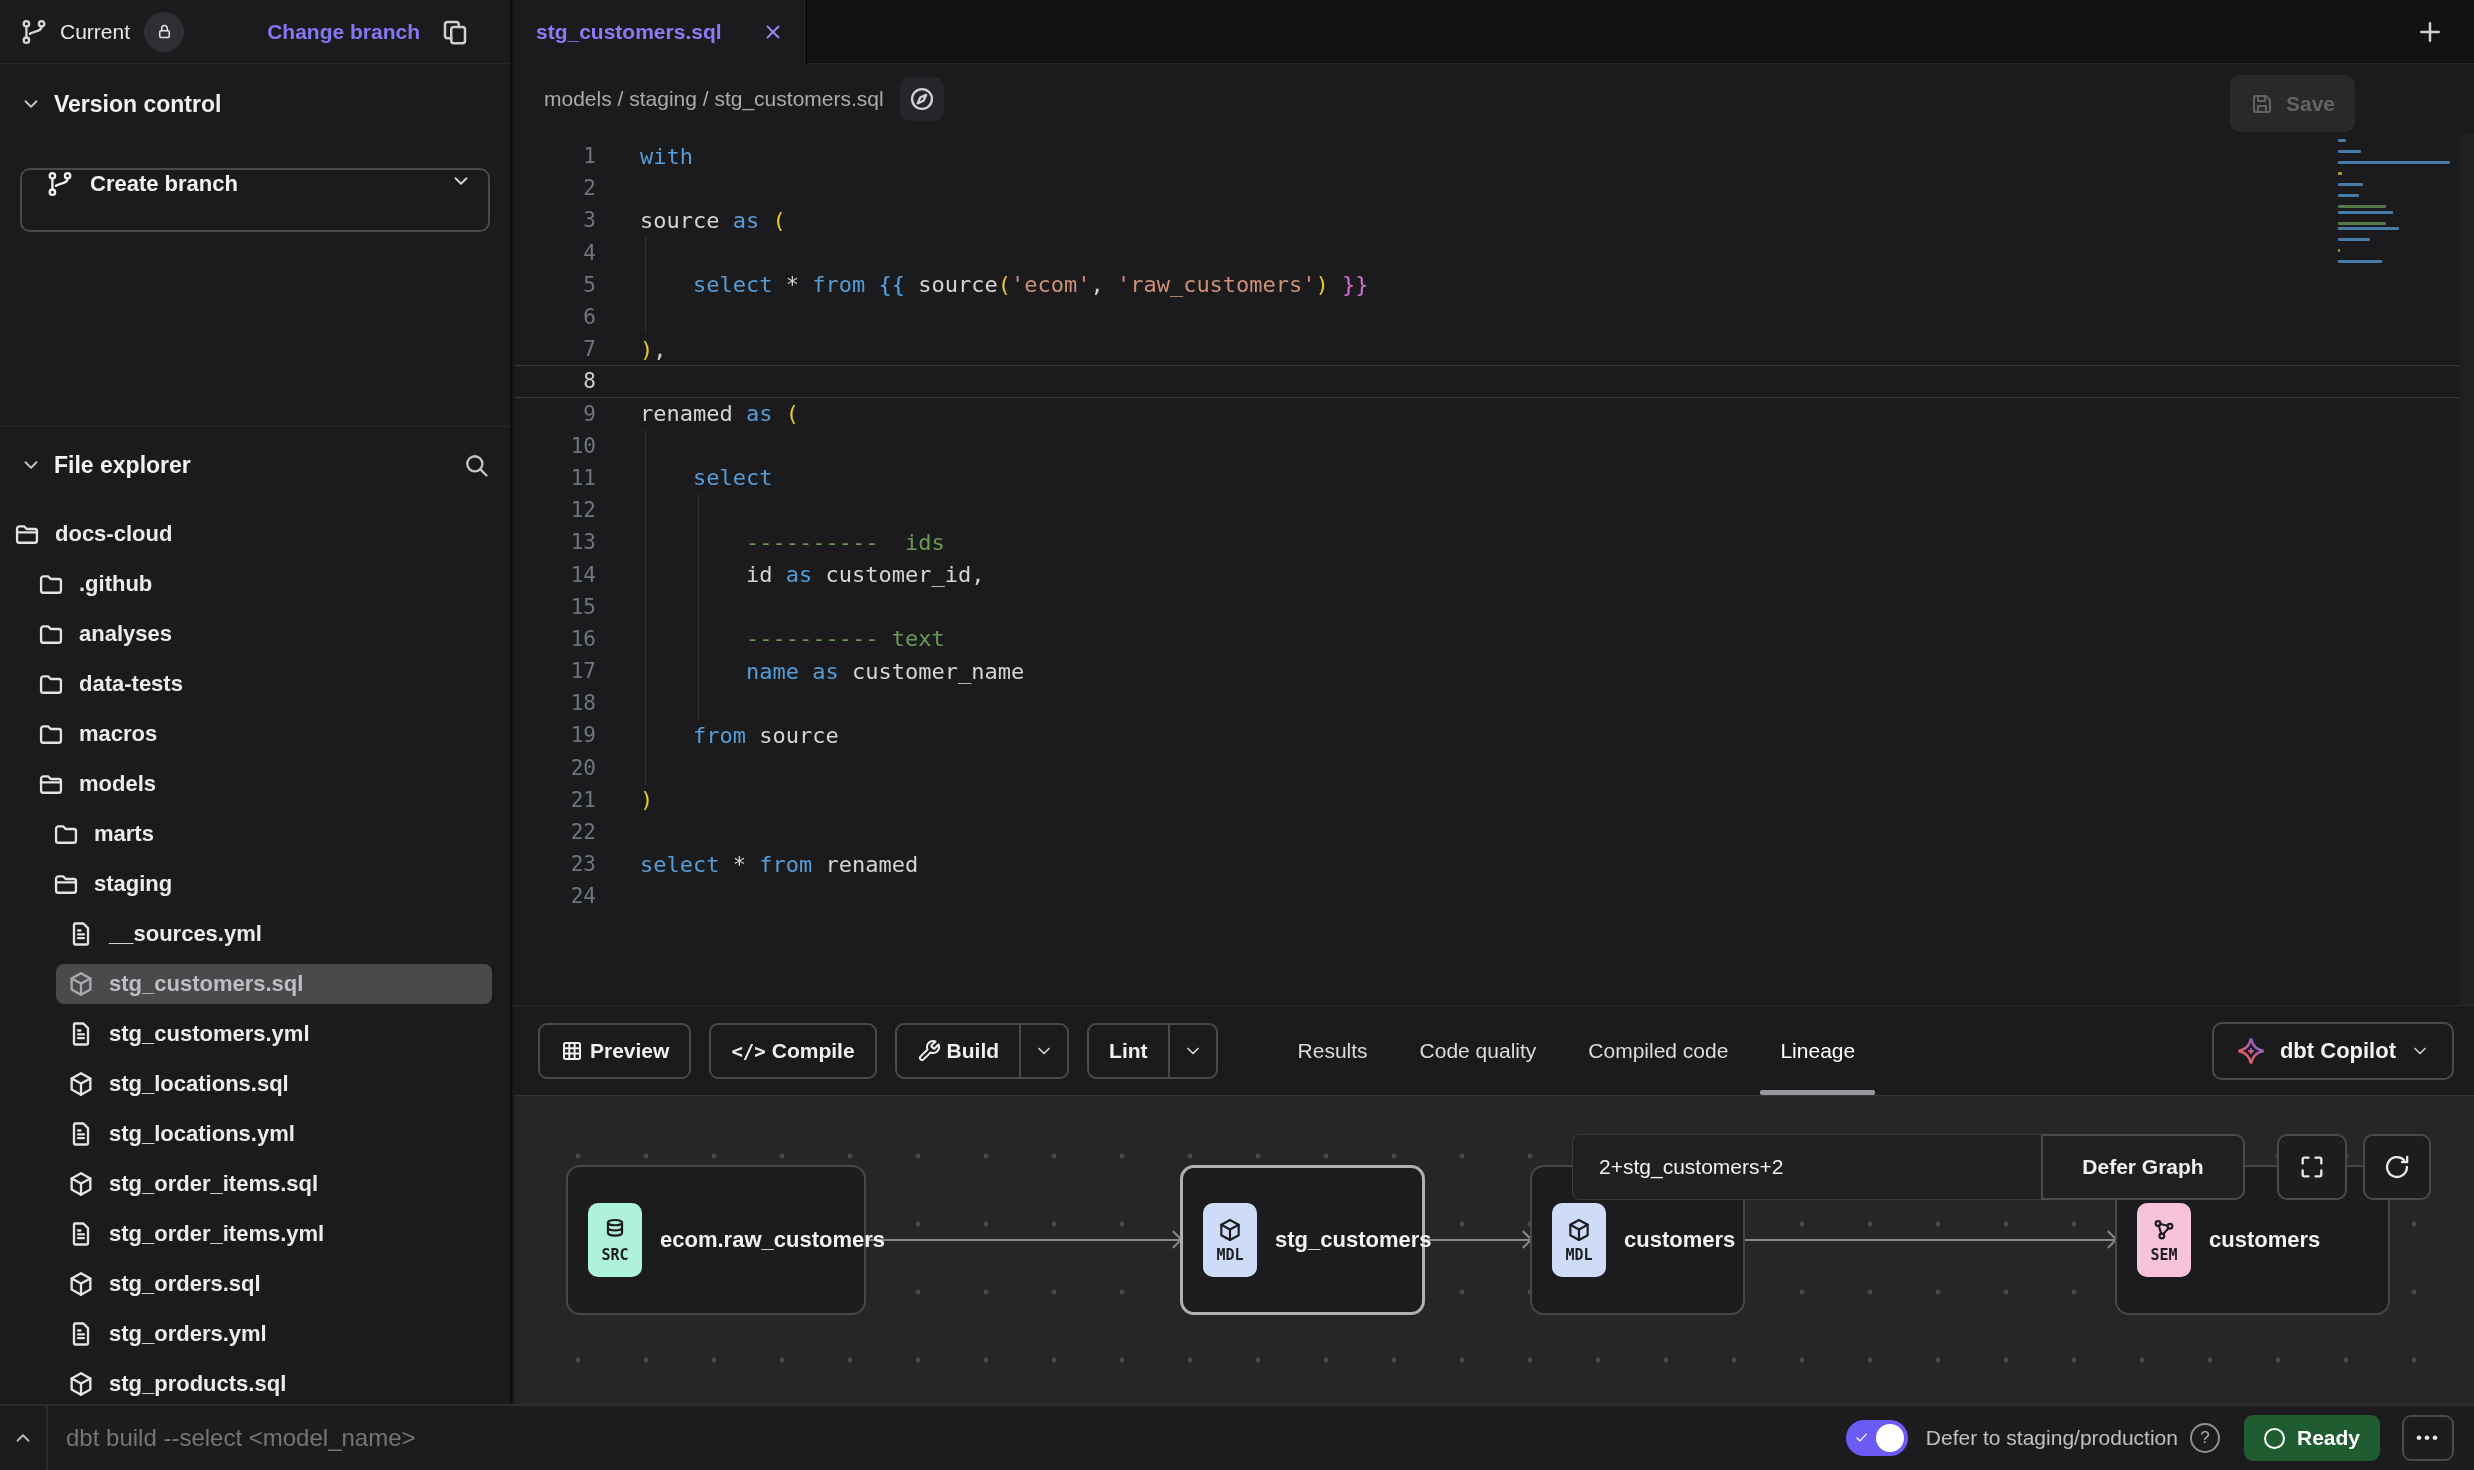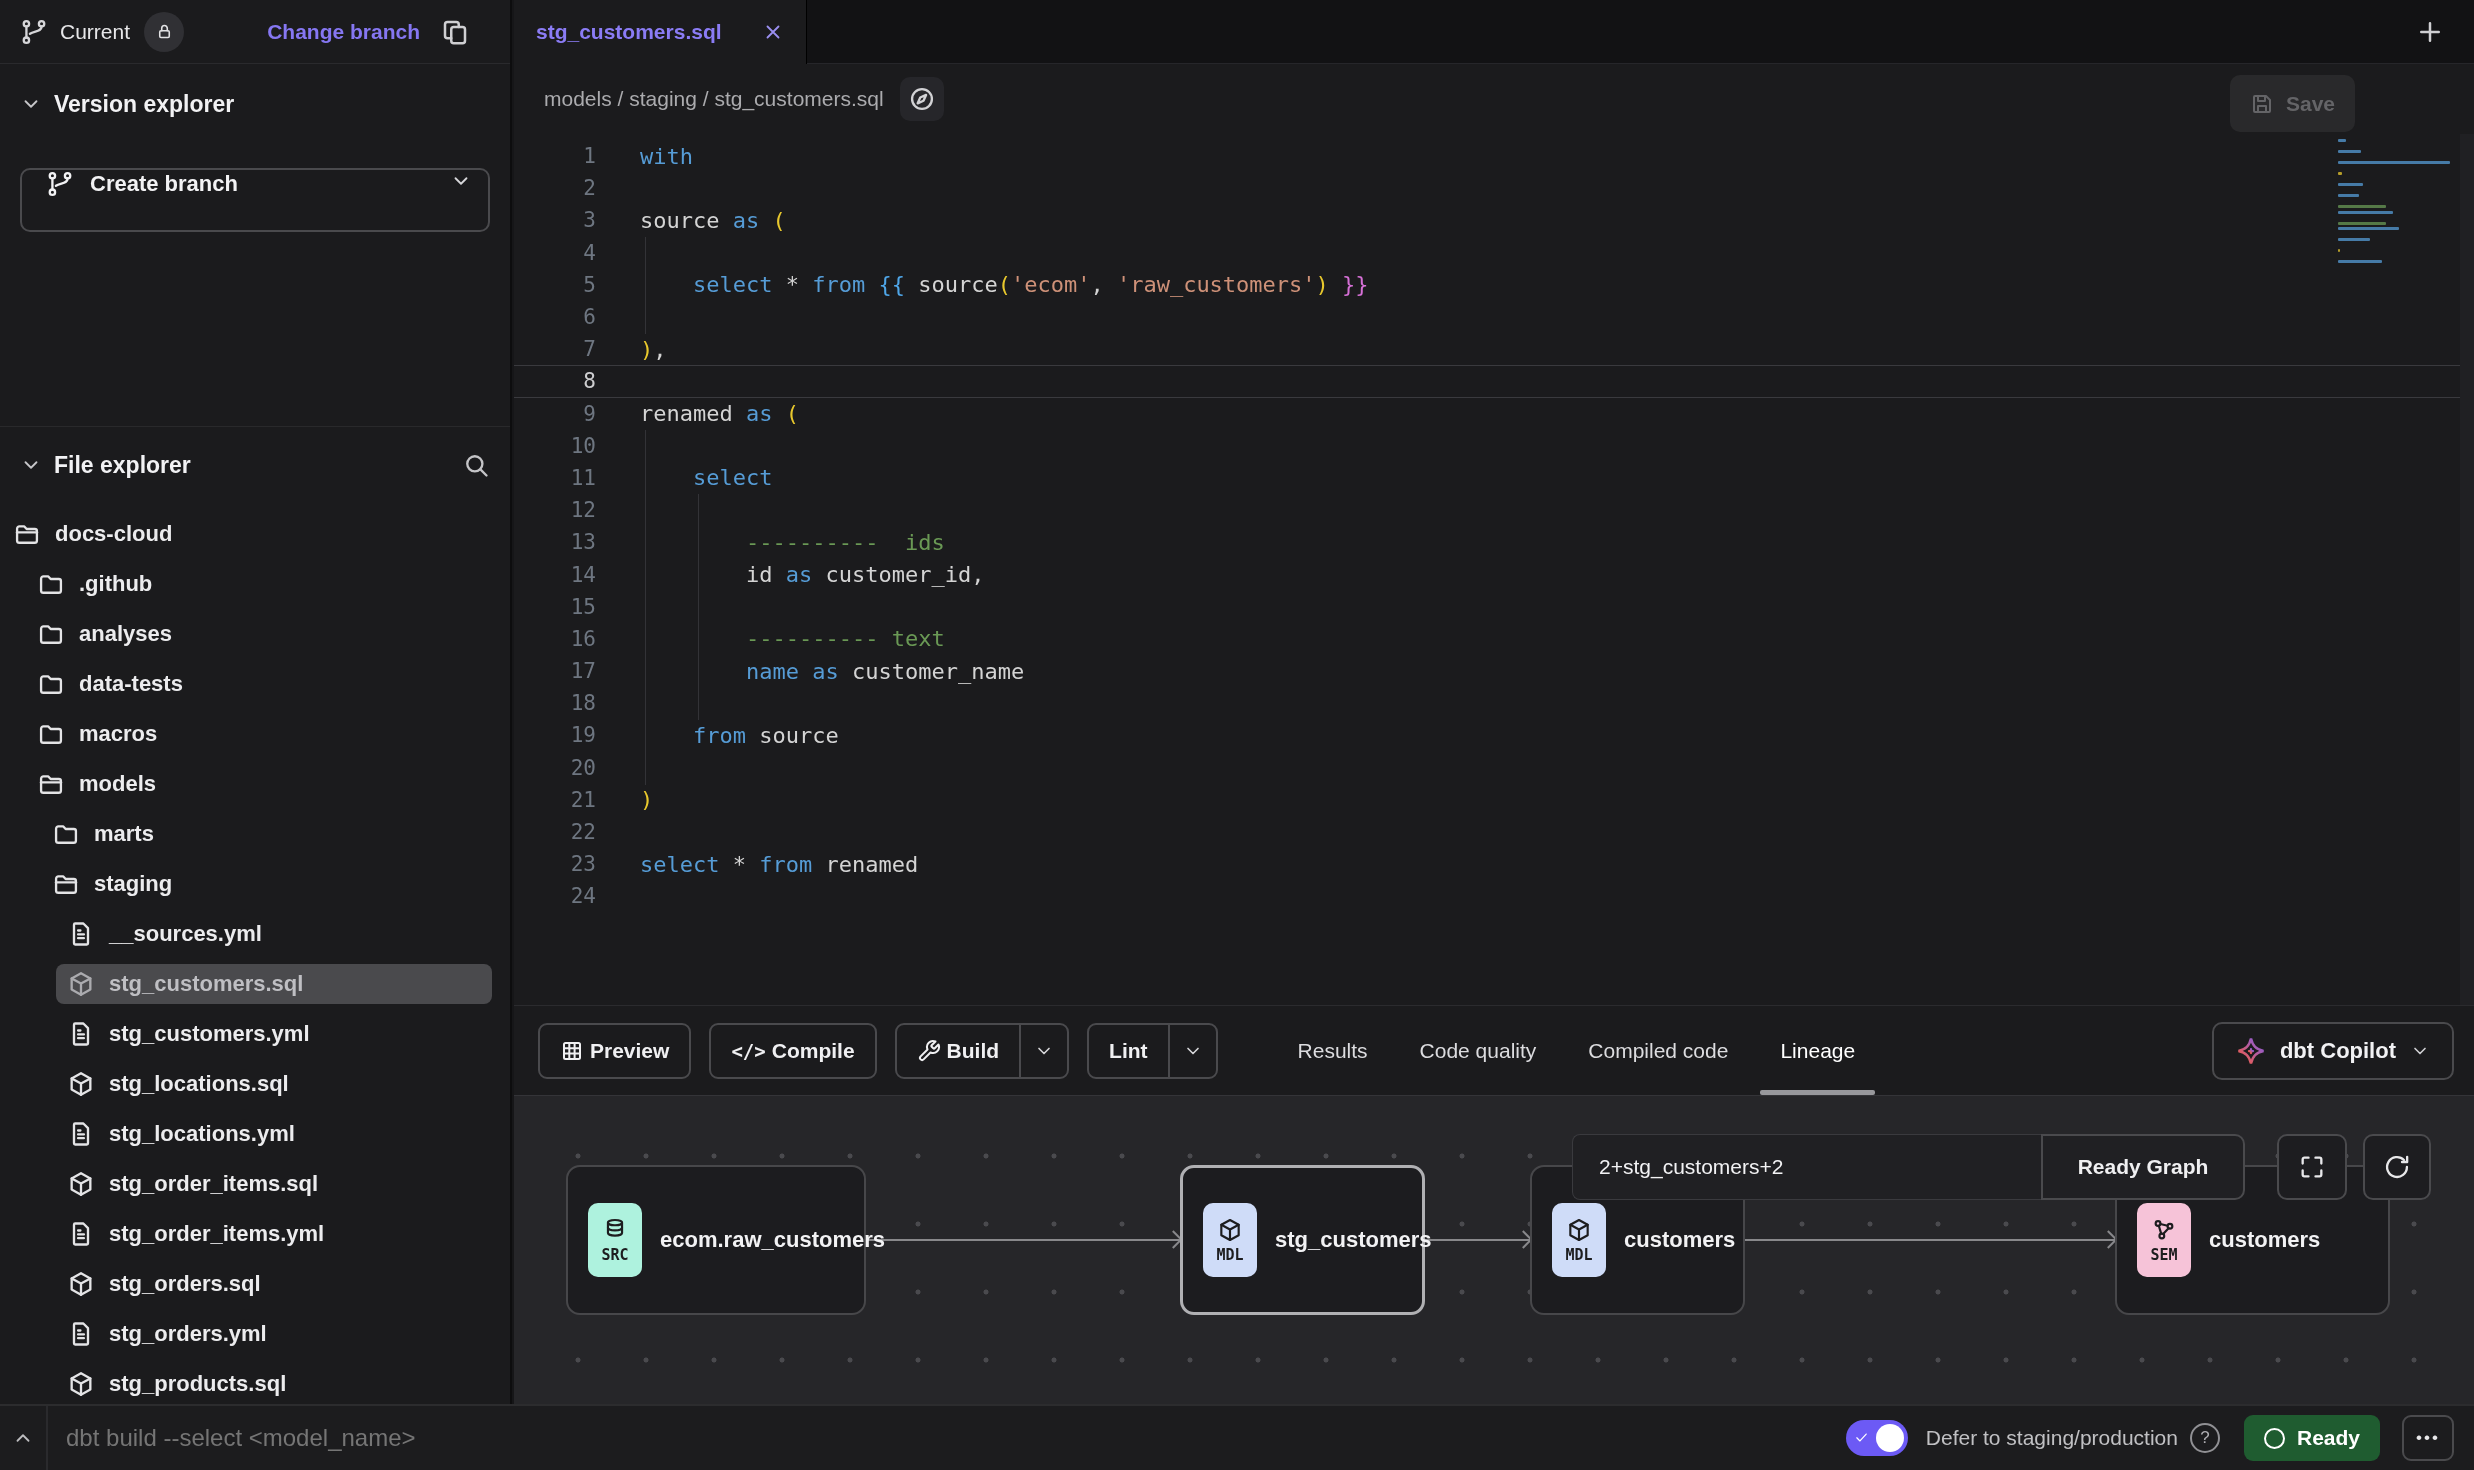--- a/index.html
+++ b/index.html
@@ -193,21 +193,21 @@
       </span>
     </div>
 
     <div class="vc-section">
       <div class="sec-head">
         <span class="sec-chev">
           <svg class="ic" viewBox="0 0 24 24">
               <path d="M6 9l6 6 6-6"></path>
             </svg>
         </span>
-        <span class="sec-title">Version explorer</span>
+        <span class="sec-title">Version control</span>
       </div>
       <div class="create-branch">
         <span class="cb-main">
           <span>
             <svg class="ic" viewBox="0 0 24 24" width="28" height="28">
                 <circle cx="5.5" cy="5" r="2.3"></circle>
                 <circle cx="18.5" cy="5" r="2.3"></circle>
                 <circle cx="5.5" cy="19" r="2.3"></circle>
                 <path d="M5.5 7.3v9.4M18.5 7.3c0 4.7-6.3 3.6-10 6.2"></path>
               </svg>
@@ -723,21 +723,21 @@
               <circle cx="10" cy="17.5" r="2.2"></circle>
               <path d="M8.7 6.5l6.6 1.6M16.2 10.3l-5 5.4M7.2 8.1l2.2 7.2"></path>
             </svg>
           <span class="badge-label">SEM</span>
         </span>
         <span class="node-label">customers</span>
       </div>
 
       <input class="lin-toolbar-input" value="2+stg_customers+2" style="">
       <div class="update-graph">
-        <span>Ready Graph</span>
+        <span>Defer Graph</span>
       </div>
       <div class="sq-btn" id="fullscreen-btn">
         <svg class="ic" viewBox="0 0 24 24" width="28" height="28">
             <path d="M4 9V5.5A1.5 1.5 0 0 1 5.5 4H9M15 4h3.5A1.5 1.5 0 0 1 20 5.5V9M20 15v3.5a1.5 1.5 0 0 1-1.5 1.5H15M9 20H5.5A1.5 1.5 0 0 1 4 18.5V15"></path>
           </svg>
       </div>
       <div class="sq-btn" id="refresh-btn">
         <svg class="ic" viewBox="0 0 24 24" width="28" height="28">
             <path d="M20.5 12a8.5 8.5 0 1 1-2.5-6"></path>
             <path d="M20.7 3.3v4.4h-4.4"></path>

